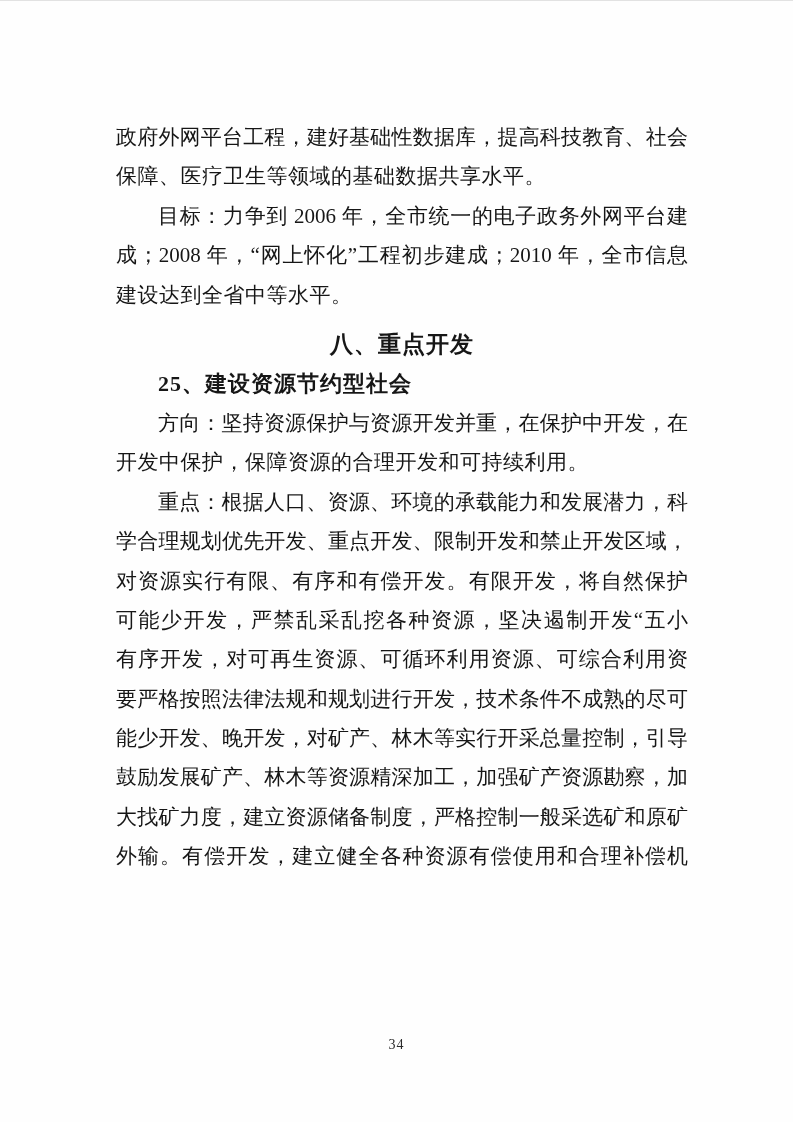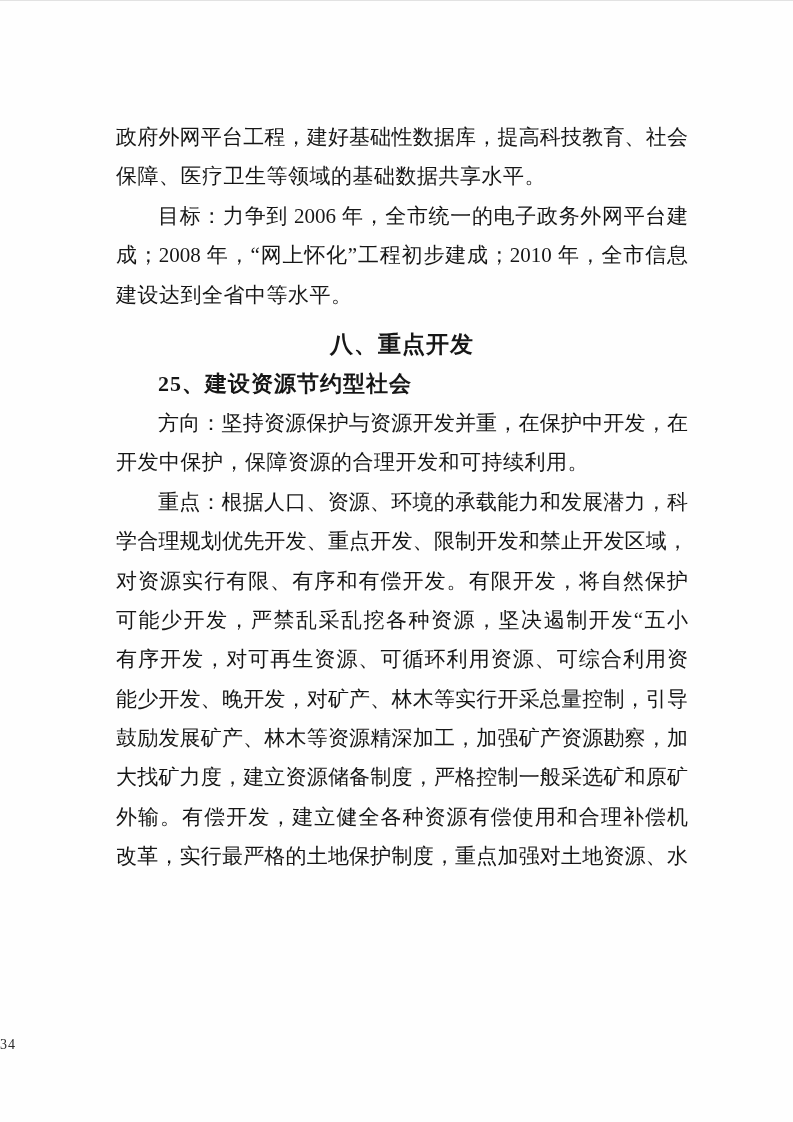--- a/index.html
+++ b/index.html
@@ -62,21 +62,21 @@
     line-height: 36px;
     padding-left: 42px;
     margin-top: 3px;
     margin-bottom: 2px;
   }
   .page-number {
     position: absolute;
     top: 1036px;
     left: 0;
     width: 793px;
-    text-align: left;
+    text-align: center;
     font-size: 14px;
     color: #2a2a2a;
     letter-spacing: 1px;
   }
 </style>
 </head>
 <body>
 
 <div class="page">
   <div class="content">
@@ -87,20 +87,20 @@
       <div class="line">建设达到全省中等水平。</div>
       <div class="line h1">八、重点开发</div>
       <div class="line h2">25、建设资源节约型社会</div>
       <div class="line fill indent">方向：坚持资源保护与资源开发并重，在保护中开发，在</div>
       <div class="line">开发中保护，保障资源的合理开发和可持续利用。</div>
       <div class="line fill indent">重点：根据人口、资源、环境的承载能力和发展潜力，科</div>
       <div class="line fill">学合理规划优先开发、重点开发、限制开发和禁止开发区域，</div>
       <div class="line fill">对资源实行有限、有序和有偿开发。有限开发，将自然保护区、</div>
       <div class="line fill">可能少开发，严禁乱采乱挖各种资源，坚决遏制开发“五小矿”。</div>
       <div class="line fill">有序开发，对可再生资源、可循环利用资源、可综合利用资源，</div>
+      <div class="line fill">要严格按照法律法规和规划进行开发，技术条件不成熟的尽可</div>
       <div class="line fill">能少开发、晚开发，对矿产、林木等实行开采总量控制，引导</div>
       <div class="line fill">鼓励发展矿产、林木等资源精深加工，加强矿产资源勘察，加</div>
       <div class="line fill">大找矿力度，建立资源储备制度，严格控制一般采选矿和原矿</div>
       <div class="line fill">外输。有偿开发，建立健全各种资源有偿使用和合理补偿机制，</div>
-      <div class="line fill">改革，实行最严格的土地保护制度，重点加强对土地资源、水</div>
     </div>
   <div class="page-number">34</div>
 </div>
 
 </body></html>

